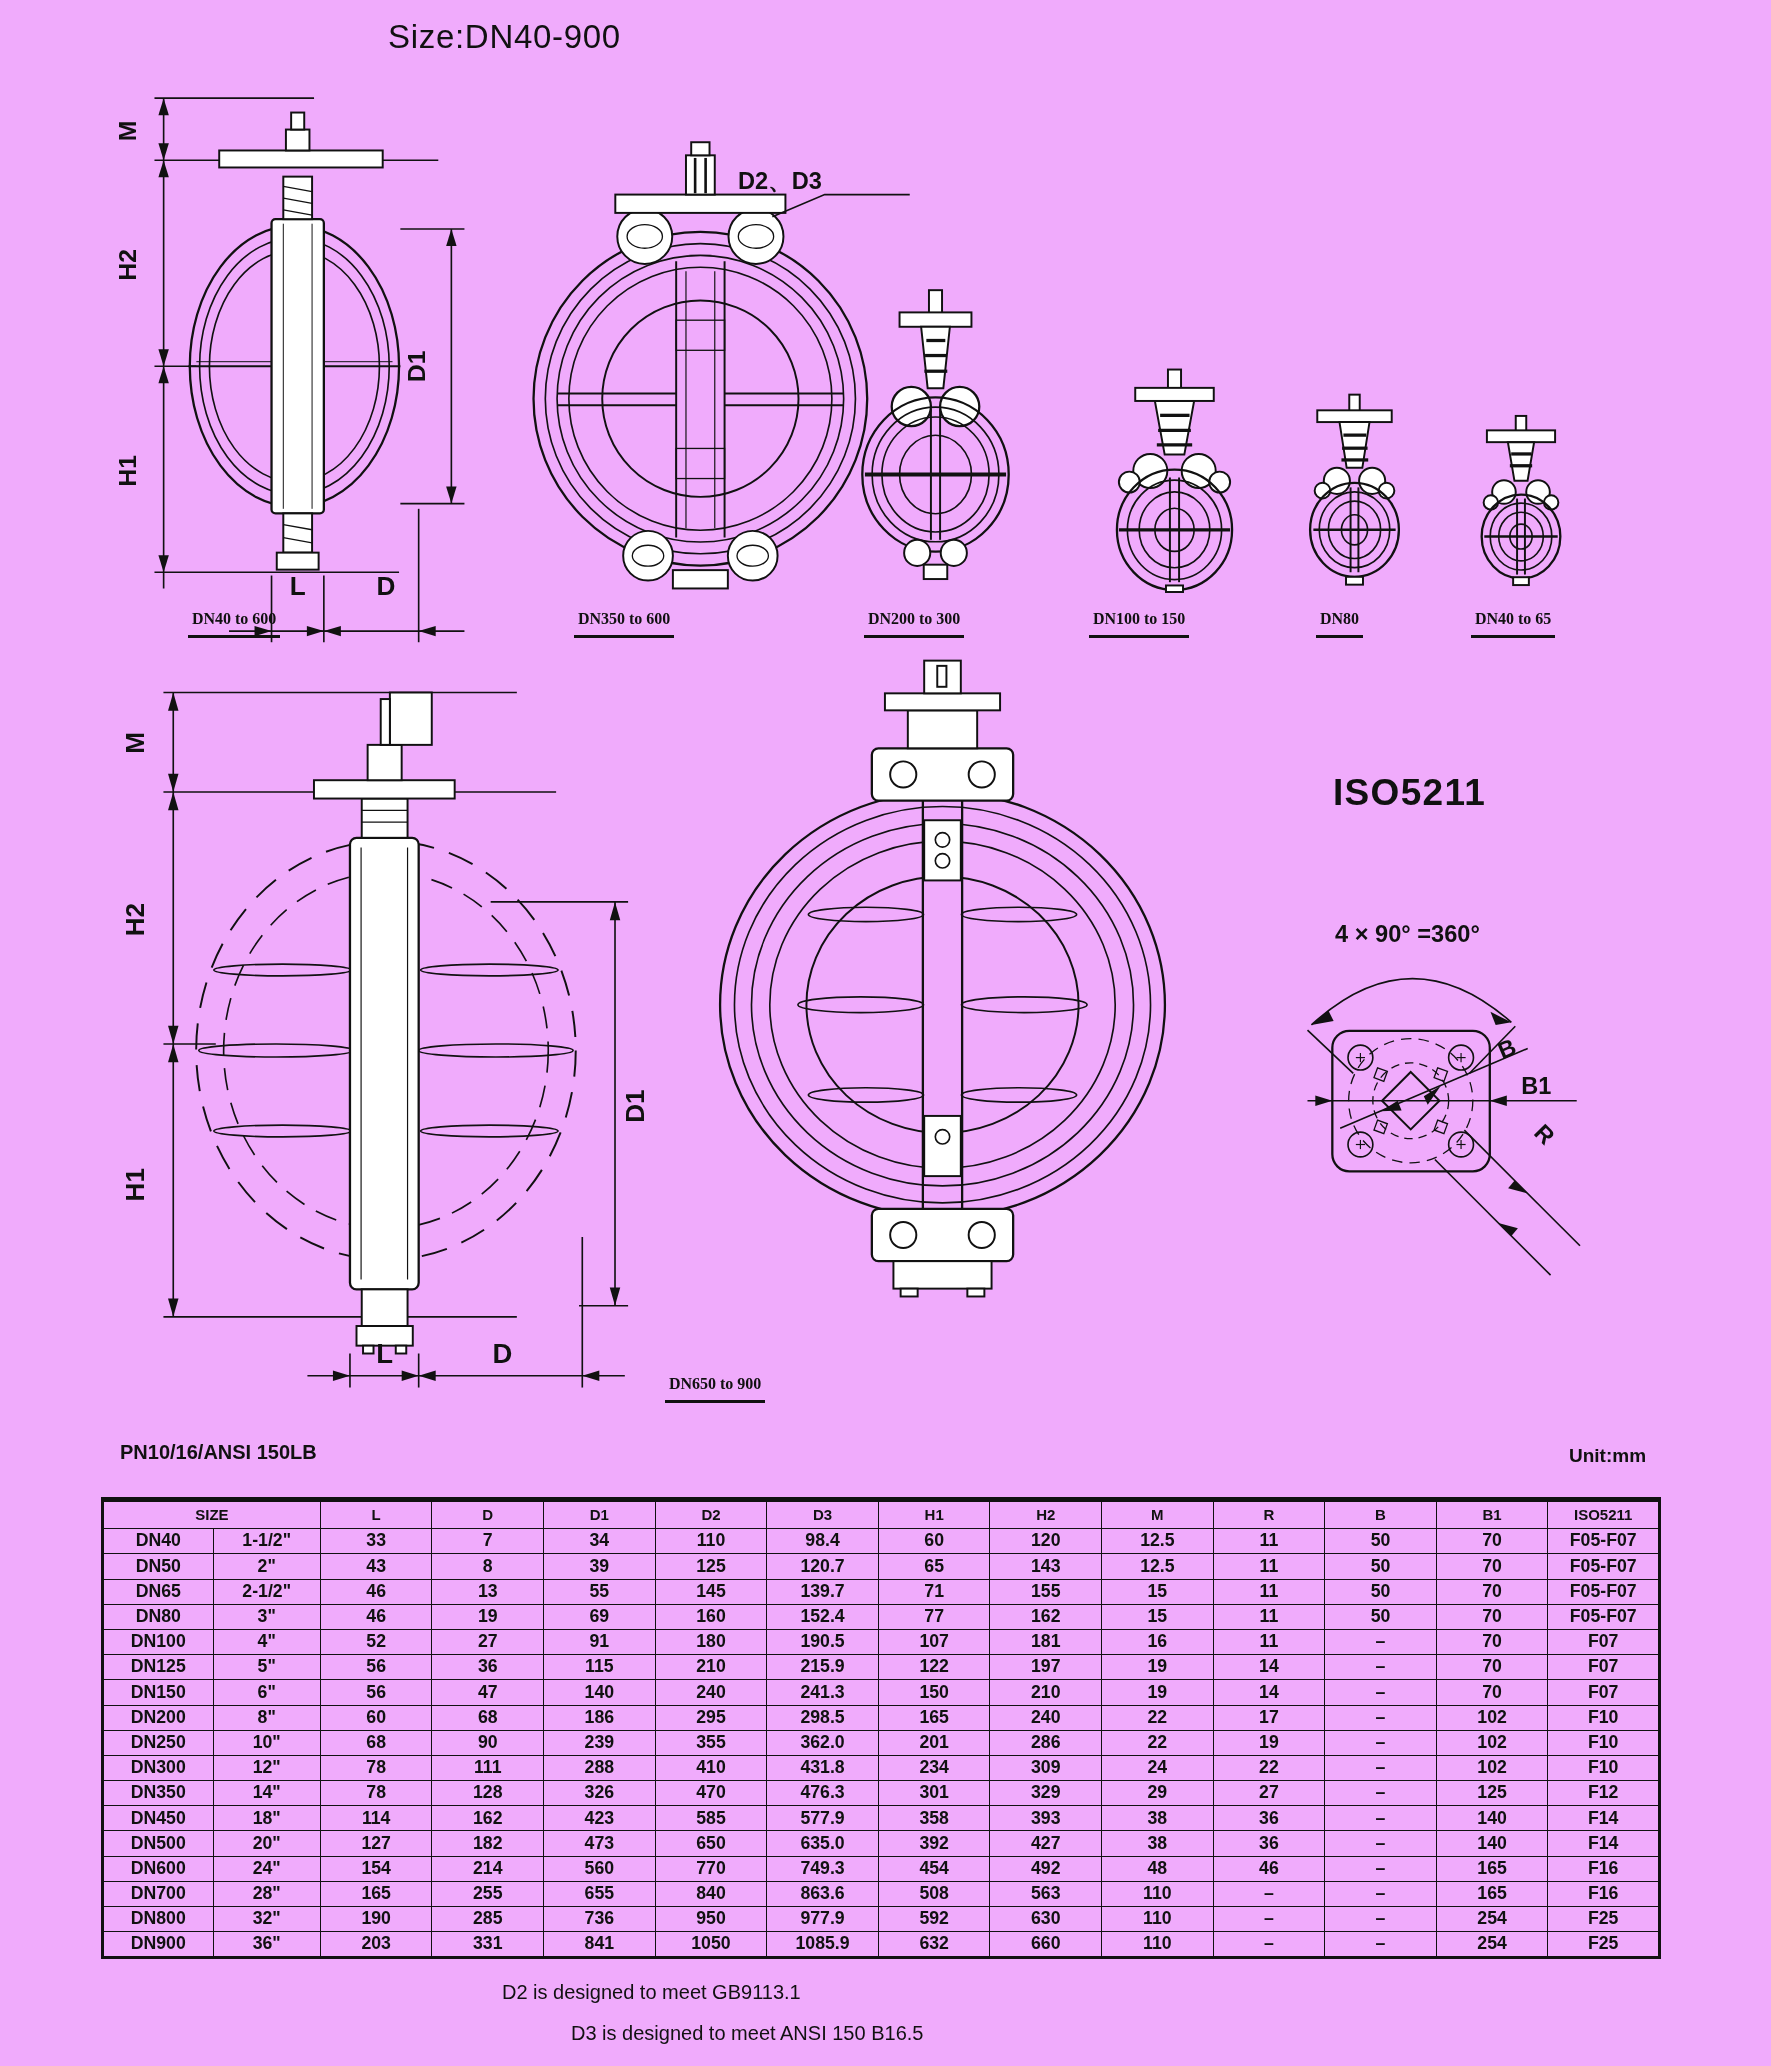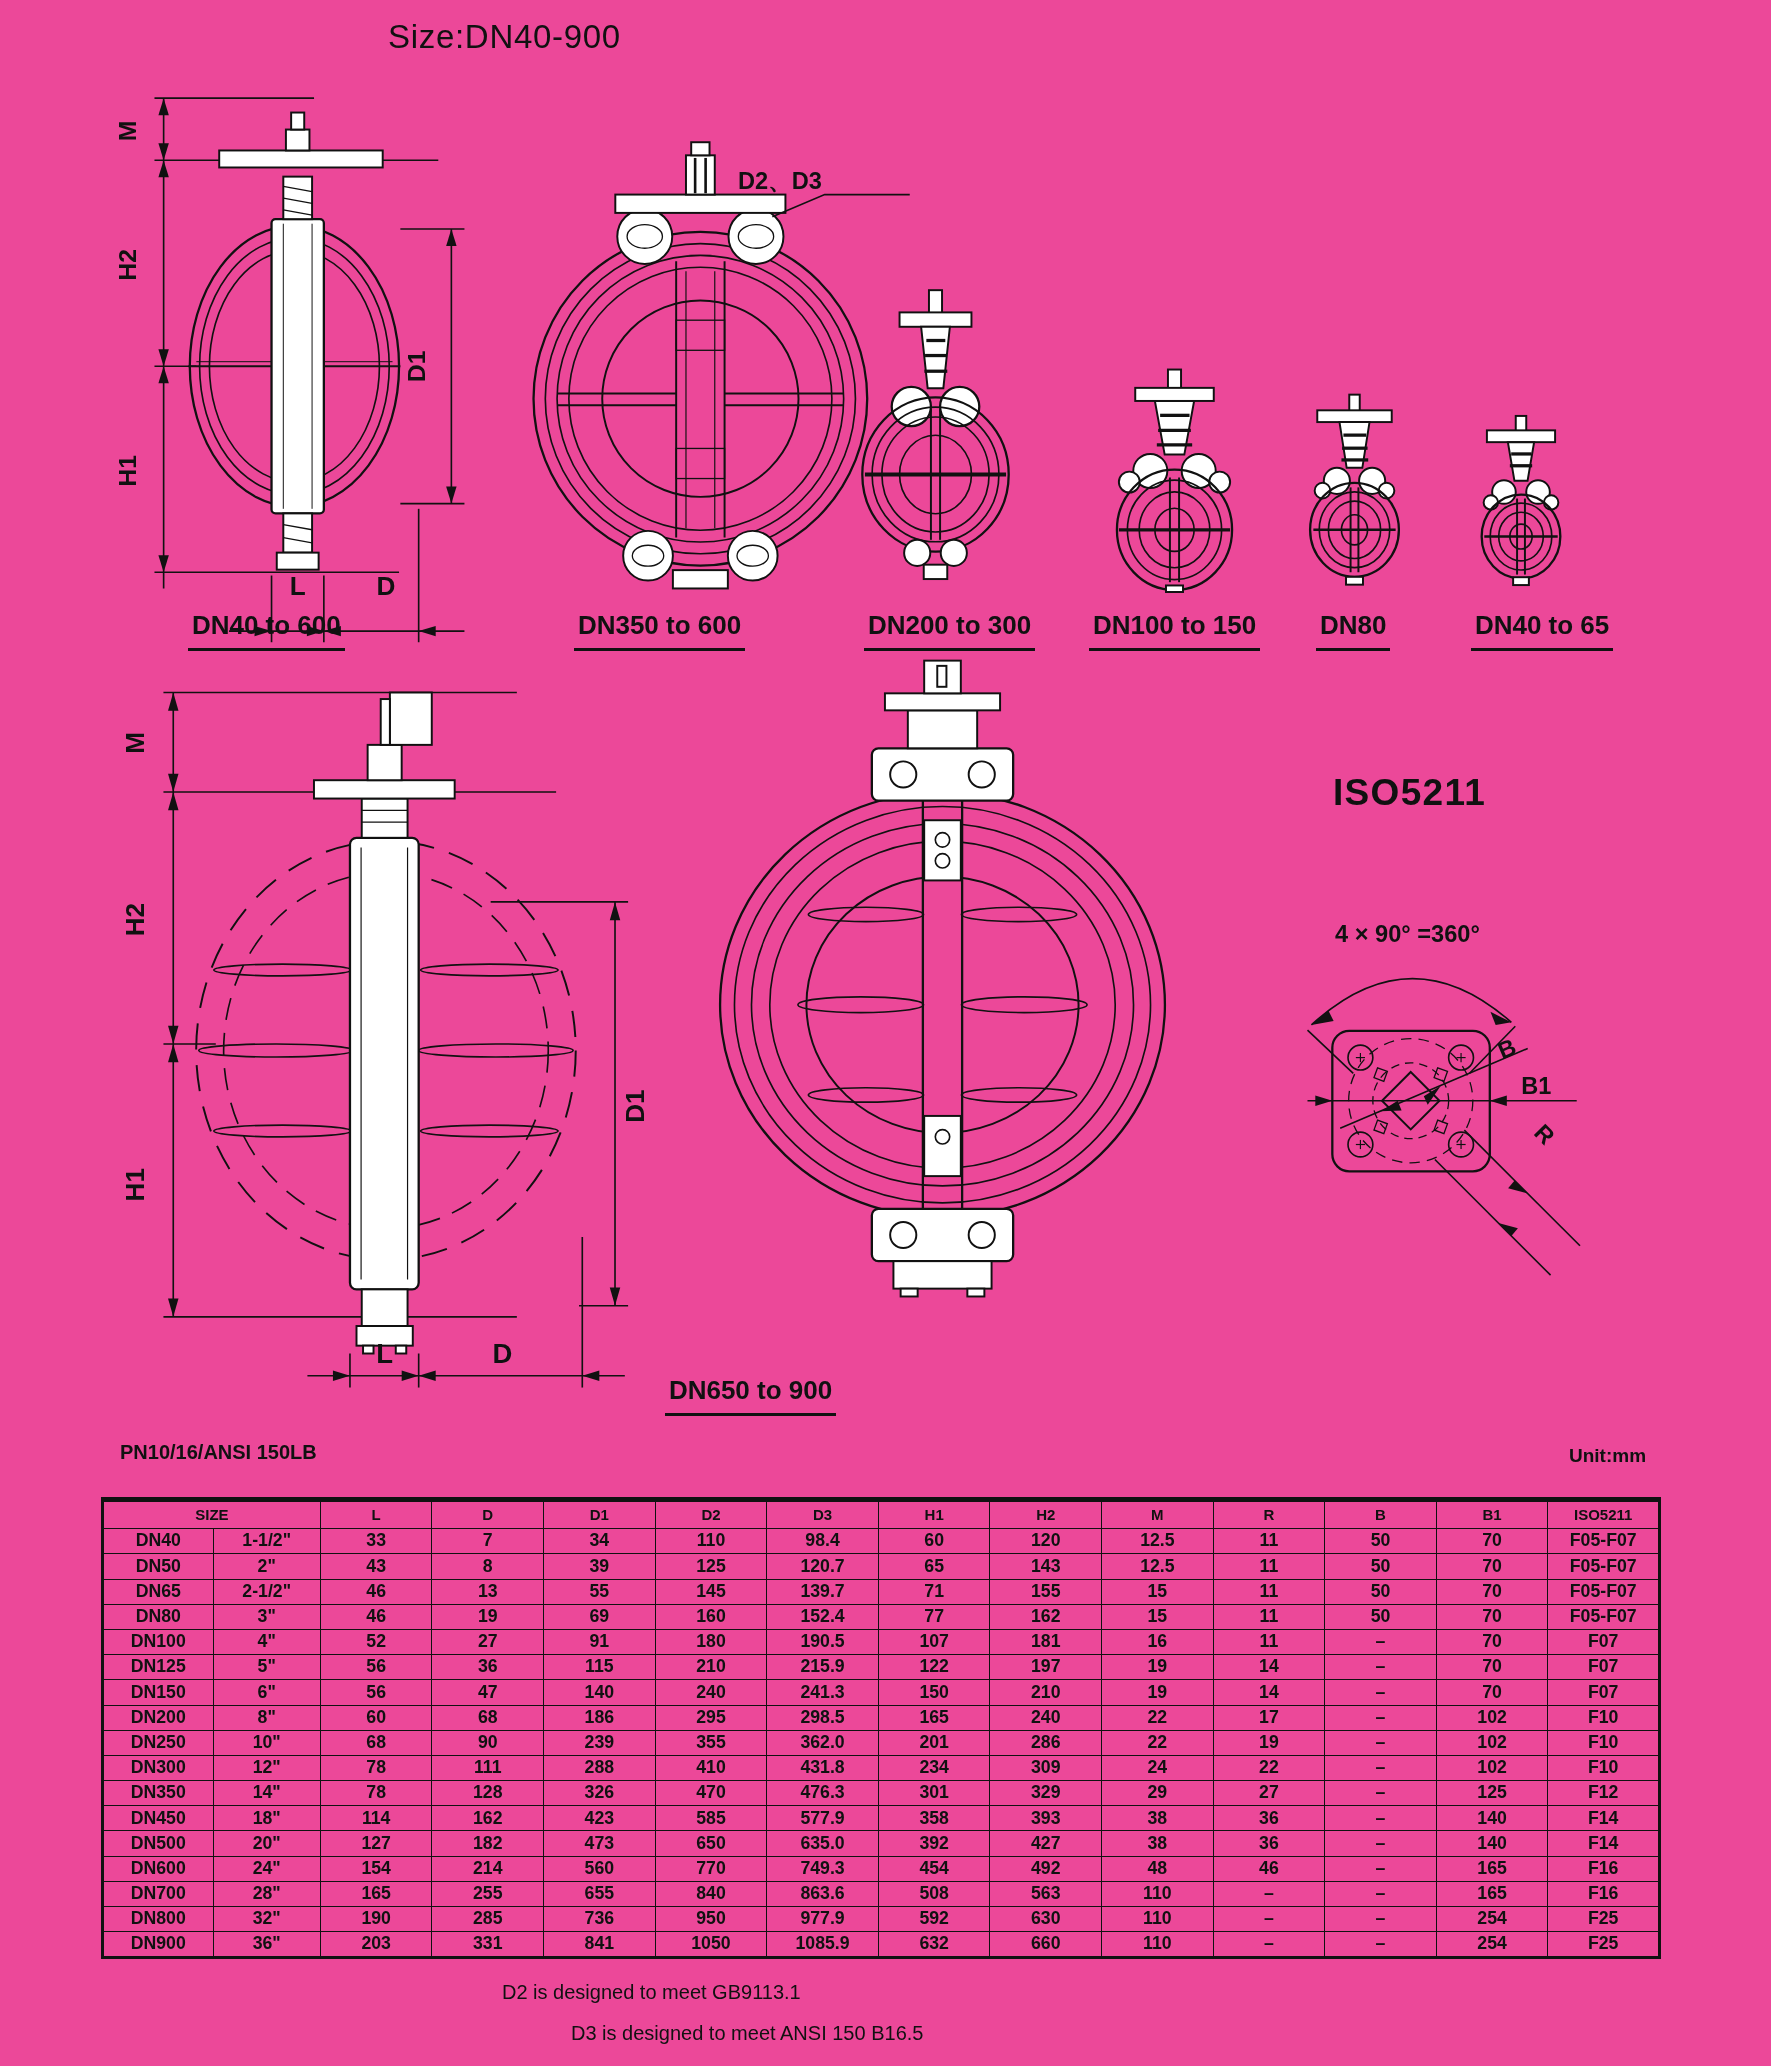--- a/index.html
+++ b/index.html
@@ -1,20 +1,20 @@
 <!DOCTYPE html>
 <html style="font-size:10.5px"><head>
 <meta charset="utf-8">
 <style>
   html,body{margin:0;padding:0;background:#fff;}
-  .page{position:relative;width:1772px;height:2066px;background:#ec4899;color:#111;
+  .page{position:relative;width:1772px;height:2066px;background:#f0abfc;color:#111;
         font-family:"Liberation Sans",sans-serif;overflow:hidden;}
   .abs{position:absolute;}
   .title{font-size:33px;font-weight:500;letter-spacing:0.7px;}
-  .dn-label{font-size:26px;font-weight:600;border-bottom:3.9px solid #111;padding:0 3.9px 6.5px 3.9px;white-space:nowrap;}
+  .dn-label{font-size:16px;font-weight:600;border-bottom:3.9px solid #111;padding:0 3.9px 6.5px 3.9px;white-space:nowrap;font-family:Liberation Serif, serif;}
   .callout{font-size:23.6px;font-weight:600;white-space:nowrap;}
   .iso-title{font-size:37px;font-weight:600;letter-spacing:1.3px;}
   .angle-note{font-size:23.6px;font-weight:600;white-space:nowrap;}
   .pn-label{font-size:20px;font-weight:600;}
   .unit-label{font-size:19px;font-weight:700;}
   .note{font-size:20px;font-weight:500;}
   svg{overflow:visible;}
   svg *{vector-effect:none;}
   svg text{font-family:"Liberation Sans",sans-serif;font-weight:600;fill:#111;stroke:none;}
   .ln{stroke:#111;fill:none;}

